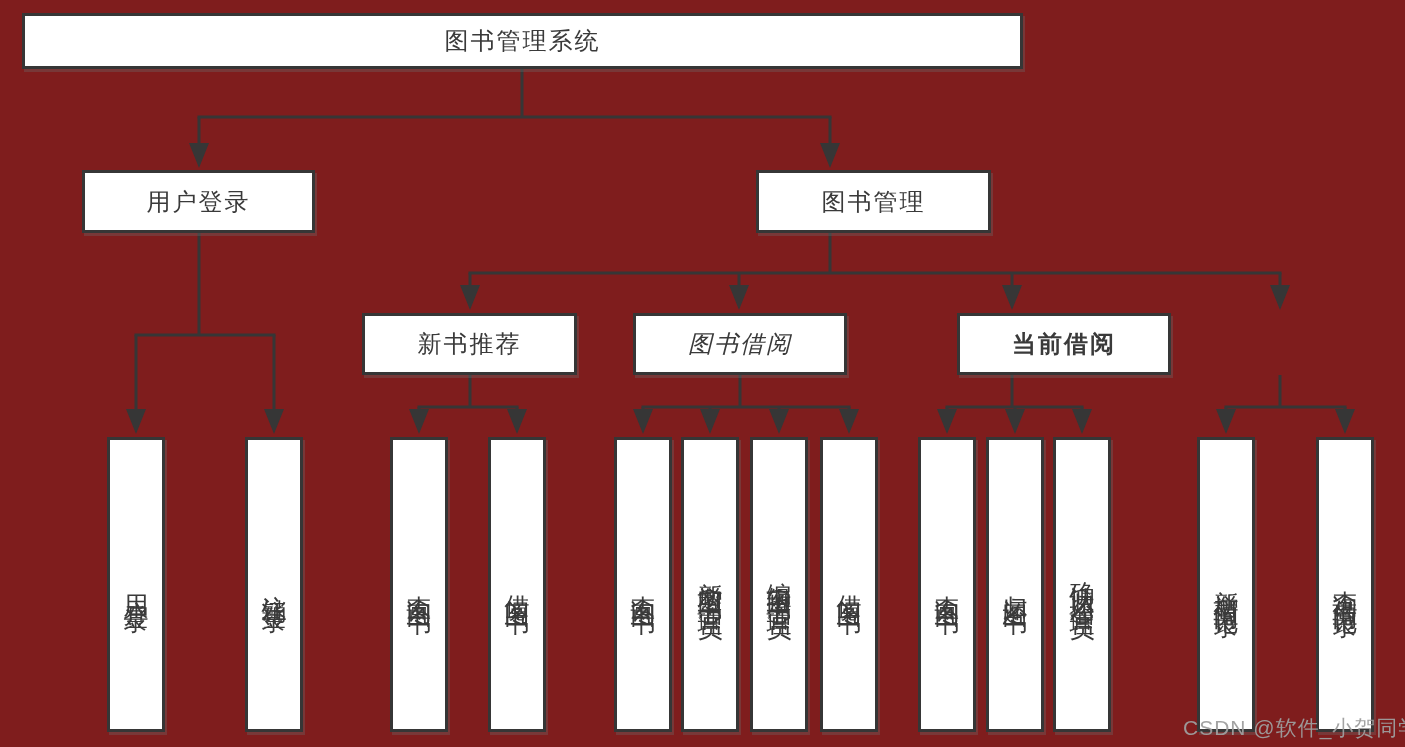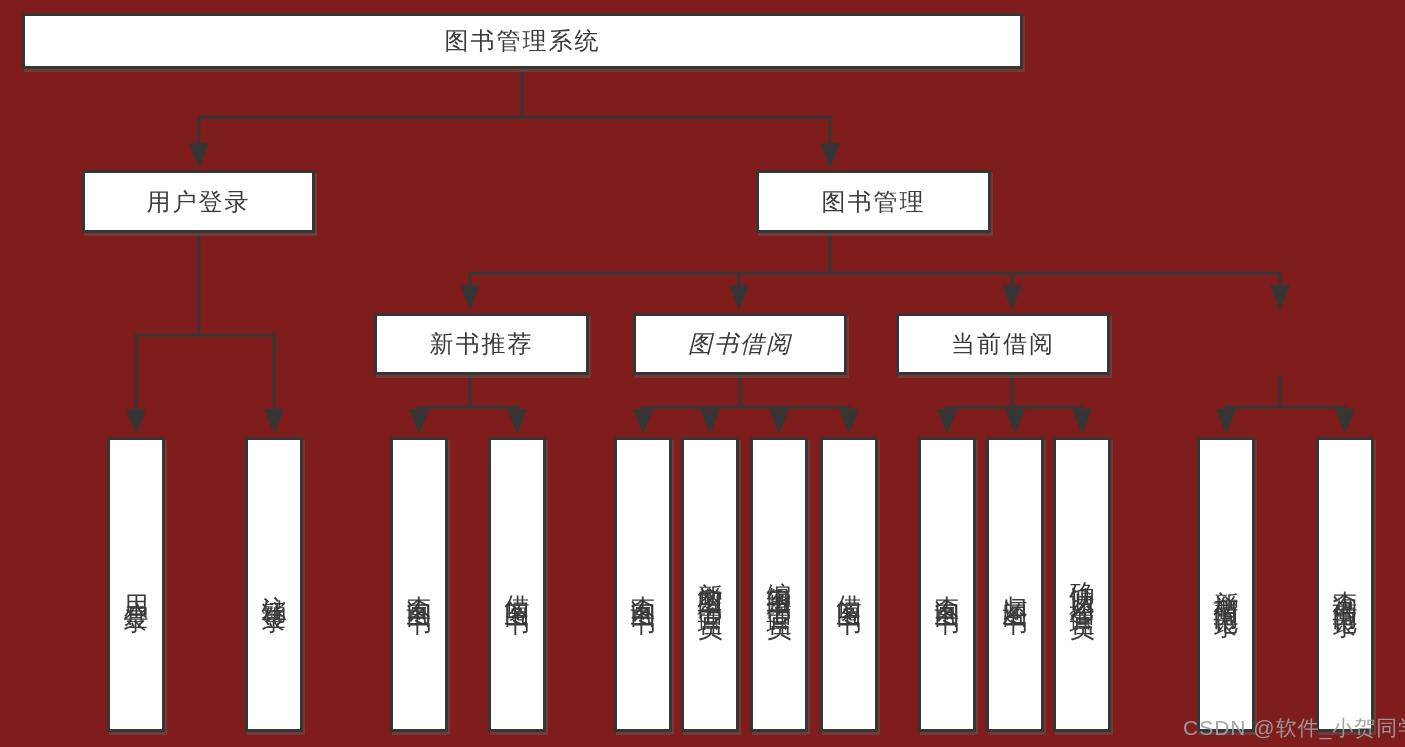--- a/index.html
+++ b/index.html
@@ -125,23 +125,23 @@
       <line x1="1345" y1="407" x2="1345" y2="412"></line>
       <polygon points="1335,409 1355,409 1345,434" stroke="none"></polygon>
     </g>
   </svg>
 
   <div class="node hnode" style="left:22px; top:13px; width:1001px; height:56px;">图书管理系统</div>
 
   <div class="node hnode" style="left:82px; top:170px; width:233px; height:63px;">用户登录</div>
   <div class="node hnode" style="left:712px; top:170px; width:235px; height:63px;margin-left:44px;">图书管理</div>
 
-  <div class="node hnode" style="left:362px; top:313px; width:215px; height:62px;margin-left:12px;">新书推荐</div>
+  <div class="node hnode" style="left:362px; top:313px; width:215px; height:62px;">新书推荐</div>
   <div class="node hnode" style="left:633px; top:313px; width:214px; height:62px;font-style:italic;">图书借阅</div>
-  <div class="node hnode" style="left:896px; top:313px; width:214px; height:62px;">当前借阅</div>
+  <div class="node hnode" style="left:957px; top:313px; width:214px; height:62px;font-weight:bold;">当前借阅</div>
 
   <div class="node leaf" style="left:107px; top:437px; width:58px; height:295px;">用户登录</div>
   <div class="node leaf" style="left:245px; top:437px; width:58px; height:295px;">注销登录</div>
 
   <div class="node leaf" style="left:390px; top:437px; width:58px; height:295px;">查询图书</div>
   <div class="node leaf" style="left:488px; top:437px; width:58px; height:295px;">借阅图书</div>
 
   <div class="node leaf" style="left:614px; top:437px; width:58px; height:295px;">查询图书</div>
   <div class="node leaf" style="left:681px; top:437px; width:58px; height:295px;">新增图书（管理员）</div>
   <div class="node leaf" style="left:750px; top:437px; width:58px; height:295px;">编辑图书（管理员）</div>

